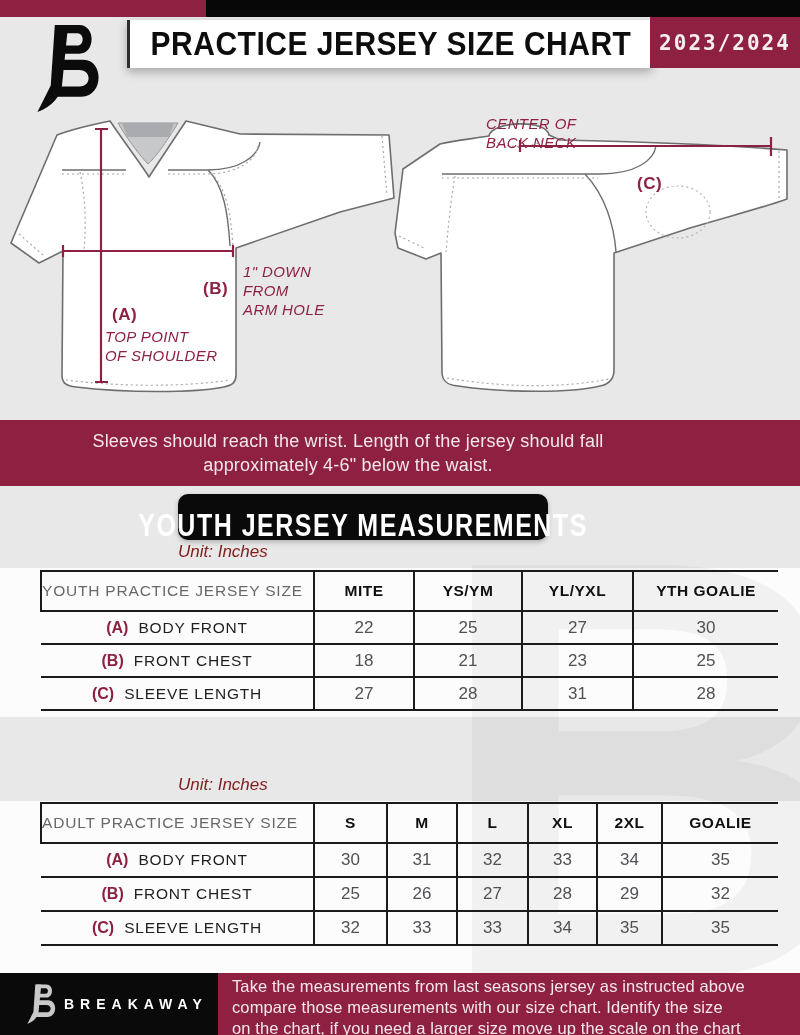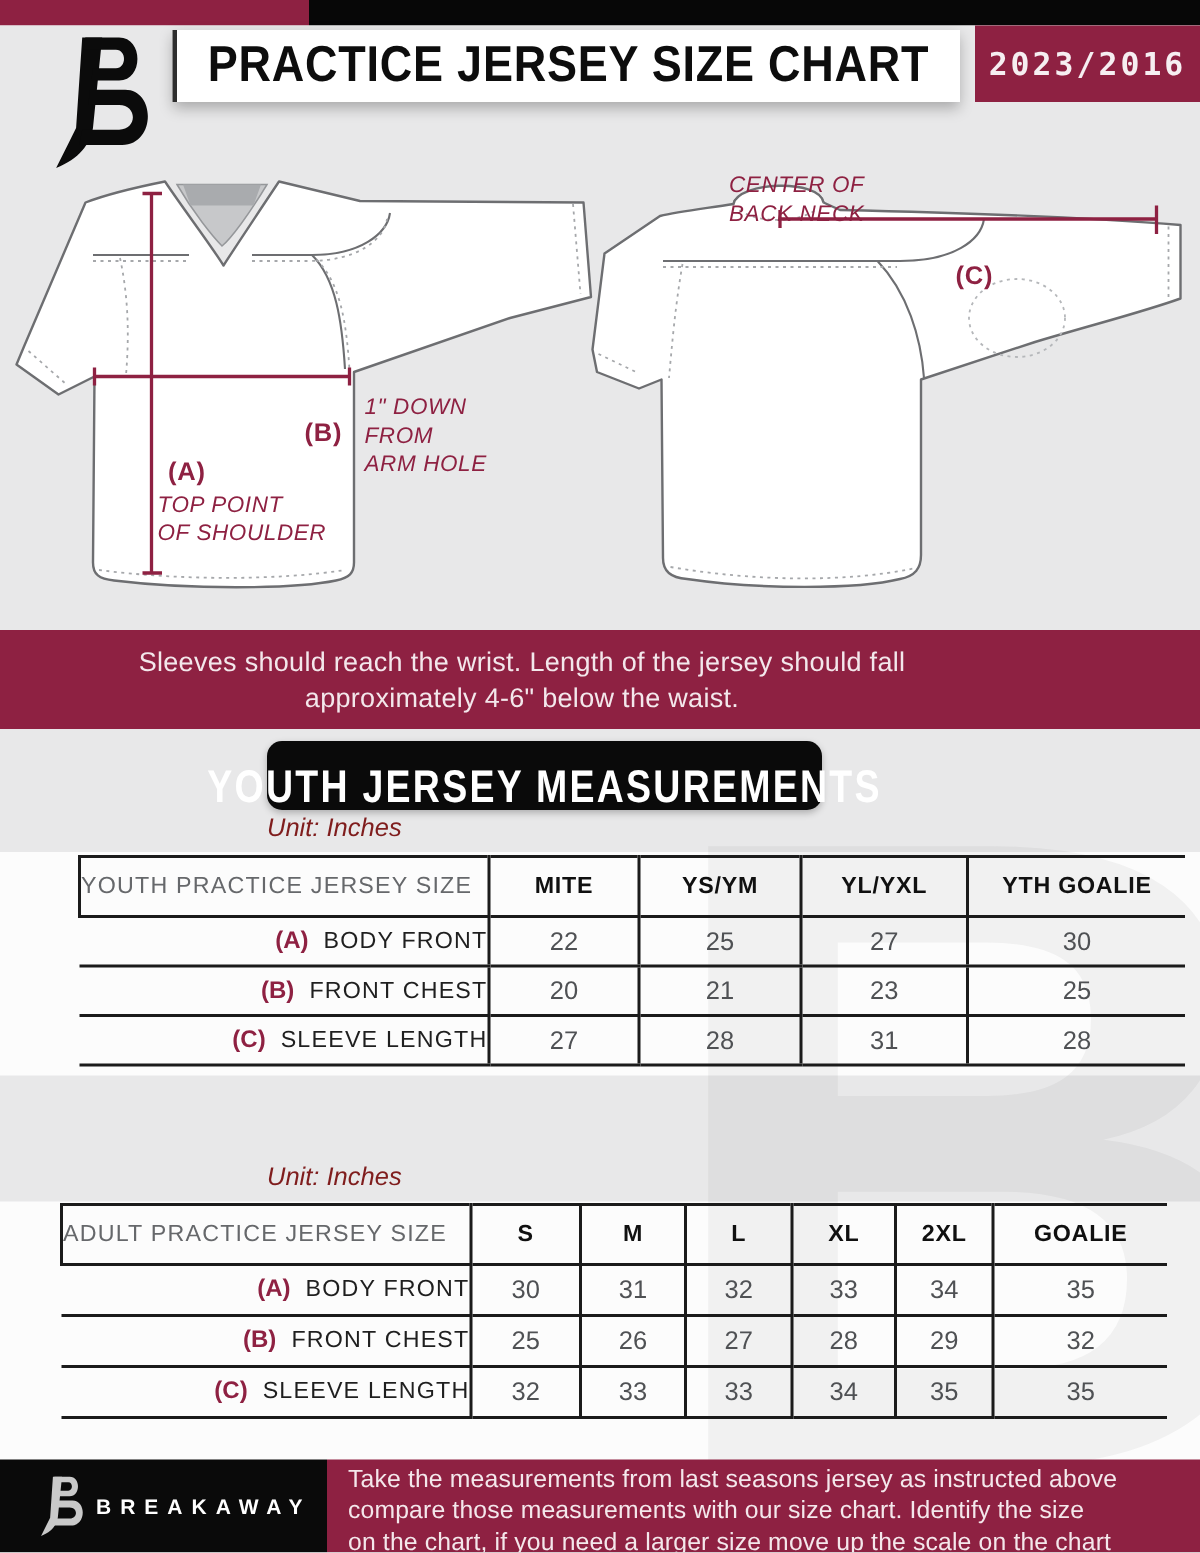--- a/index.html
+++ b/index.html
@@ -12,21 +12,21 @@
   .strip-black{left:206px;top:0;width:594px;height:17px;background:#070707;}
   .gray-top{left:0;top:17px;width:800px;height:403px;background:#e8e8e9;}
   .banner-maroon{left:0;top:420px;width:800px;height:66px;background:#8e2142;}
   .gray-youth{left:0;top:486px;width:800px;height:82px;background:#e8e8e9;}
   .gray-adult{left:0;top:717px;width:800px;height:84px;background:#e8e8e9;}
 
   .watermark{left:432px;top:470px;font-size:600px;line-height:1;font-weight:700;
              color:rgba(60,60,60,0.055);font-family:"Liberation Sans",sans-serif;pointer-events:none;}
 
   
-  .title-box{left:115px;top:20px;width:522px;height:48px;background:#ffffff;
+  .title-box{left:127px;top:20px;width:522px;height:48px;background:#ffffff;
              border-left:3px solid #2e2e2e;box-shadow:0 4px 9px rgba(0,0,0,0.28);
              display:flex;align-items:center;justify-content:center;}
   .title-text{font-size:30px;font-weight:700;letter-spacing:.5px;color:#0d0d0d;
               transform:scaleY(1.12);white-space:nowrap;}
   .season-box{left:650px;top:17px;width:150px;height:51px;background:#8e2142;
               display:flex;align-items:center;justify-content:center;}
   .season-text{font-family:"DejaVu Sans Mono",monospace;font-weight:700;font-size:21px;
                letter-spacing:2px;color:#f6eef1;}
   .logo-top{left:26px;top:24px;width:74px;height:88px;}
   .logo-top svg{width:100%;height:100%;}
@@ -48,33 +48,33 @@
                   display:flex;align-items:center;justify-content:center;box-shadow:0 2px 5px rgba(0,0,0,.25);}
   .section-banner span{color:#fff;font-size:25px;font-weight:700;letter-spacing:1.5px;
                        transform:scaleY(1.22);white-space:nowrap;}
   .banner-youth{top:494px;align-items:flex-end;}
   .banner-adult{top:727px;}
   .unit{left:178px;width:370px;text-align:left;font-style:italic;font-size:17px;color:#7f1d1d;}
   .unit-youth{top:542px;}
   .unit-adult{top:775px;}
 
   
-  .table-wrap-youth{left:40px;top:570px;margin-left:12px;}
+  .table-wrap-youth{left:40px;top:570px;}
   .table-wrap-adult{left:40px;top:802px;}
   table.size-table{border-collapse:collapse;table-layout:fixed;width:737px;
                    border-top:2px solid #1b1b1b;}
   table.size-table th,table.size-table td{padding:0;border-bottom:2px solid #1b1b1b;background:transparent;}
   table.size-table th{height:38px;}
   table.size-table td{height:31px;}
   table.adult td{height:32px;}
   th.col-size,td.val{border-left:2px solid #1b1b1b;text-align:center;}
   th.label-h{border-left:2px solid #1b1b1b;text-align:left;padding-left:22px;
              font-weight:400;color:#66686b;font-size:15.5px;letter-spacing:.8px;}
   th.col-size{font-weight:700;color:#101010;font-size:15.5px;letter-spacing:.5px;}
-  td.row-label{text-align:right;padding-left:42px;white-space:nowrap;}
+  td.row-label{text-align:center;padding-left:42px;white-space:nowrap;}
   td.row-label .key{color:#8e2142;font-weight:700;font-size:16px;margin-right:10px;}
   td.row-label .lbl{color:#1f1f1f;font-size:15.5px;letter-spacing:.8px;}
   td.val{color:#4f5154;font-size:17px;}
 
   
   .footer-black{left:0;top:973px;width:218px;height:62px;background:#0a0a0a;}
   .footer-maroon{left:218px;top:973px;width:582px;height:62px;background:#8e2142;}
   .footer-logo{left:22px;top:984px;width:34px;height:40px;}
   .footer-logo svg{width:100%;height:100%;}
   .brand{left:64px;top:996px;color:#ffffff;font-weight:700;font-size:14px;letter-spacing:6px;white-space:nowrap;}
@@ -100,21 +100,21 @@
         <path d="M28,1 L41,1 L35,60 C33,71 26,80 11,86 L19,70 L24,60 Z"></path>
         <path d="M30,1 L52,1 C68,1 68,29 52,29 L34,29 L35,21 L50,21 C57,21 57,9 50,9 L29,9 Z"></path>
         <path d="M33,35 L56,35 C76,35 76,71 54,71 L26,71 L28,61 L52,61 C64,61 64,45 52,45 L32,45 Z"></path>
       </g>
     </svg>
   </div>
   <div class="abs title-box">
     <div class="title-text">PRACTICE JERSEY SIZE CHART</div>
   </div>
   <div class="abs season-box">
-    <div class="season-text">2023/2016</div>
+    <div class="season-text">2023/2024</div>
   </div>
 
   <svg class="abs diagram-svg" viewBox="0 67 800 353">
 
     <g>
       <path d="M118,123 L178,123 C166,143 154,159 148,164 C142,158 129,142 118,123 Z" fill="#c7c8ca" stroke="#95979a" stroke-width="1"></path>
       <path d="M122,123 L174,123 L169,137 L127,137 Z" fill="#a9abae"></path>
       <path d="M110,121 C90,125 70,130 57,135 L16,231 L11,243 L39,263 L63,251 L62,375 C62,383 66,386 76,387 C125,393 195,393 224,387 C233,385 236,382 236,375 L236,248 L340,212 L394,198 L389,135 L240,134 L186,121 C172,142 156,166 149,177 C141,164 122,139 110,121 Z" fill="#ffffff" stroke="#6d6e71" stroke-width="1.6" stroke-linejoin="round"></path>
       <path d="M62,170 L126,170 M168,170 L208,170 C240,170 258,156 260,142 M208,170 C224,186 228,214 230,246" fill="none" stroke="#6d6e71" stroke-width="1.4"></path>
       <path d="M62,174 L126,174 M168,174 L206,174 C238,174 256,160 258,146 M211,173 C227,189 231,215 233,247 M80,172 C86,200 86,226 84,250 M66,380 C120,387 185,387 230,380 M382,136 L387,196 M19,234 L44,256" fill="none" stroke="#a6a8ab" stroke-width="1.2" stroke-dasharray="2,3"></path>
@@ -175,21 +175,21 @@
       <tbody>
         <tr>
           <td class="row-label"><span class="key">(A)</span><span class="lbl">BODY FRONT</span></td>
           <td class="val">22</td>
           <td class="val">25</td>
           <td class="val">27</td>
           <td class="val">30</td>
         </tr>
         <tr>
           <td class="row-label"><span class="key">(B)</span><span class="lbl">FRONT CHEST</span></td>
-          <td class="val">20</td>
+          <td class="val">18</td>
           <td class="val">21</td>
           <td class="val">23</td>
           <td class="val">25</td>
         </tr>
         <tr>
           <td class="row-label"><span class="key">(C)</span><span class="lbl">SLEEVE LENGTH</span></td>
           <td class="val">27</td>
           <td class="val">28</td>
           <td class="val">31</td>
           <td class="val">28</td>

